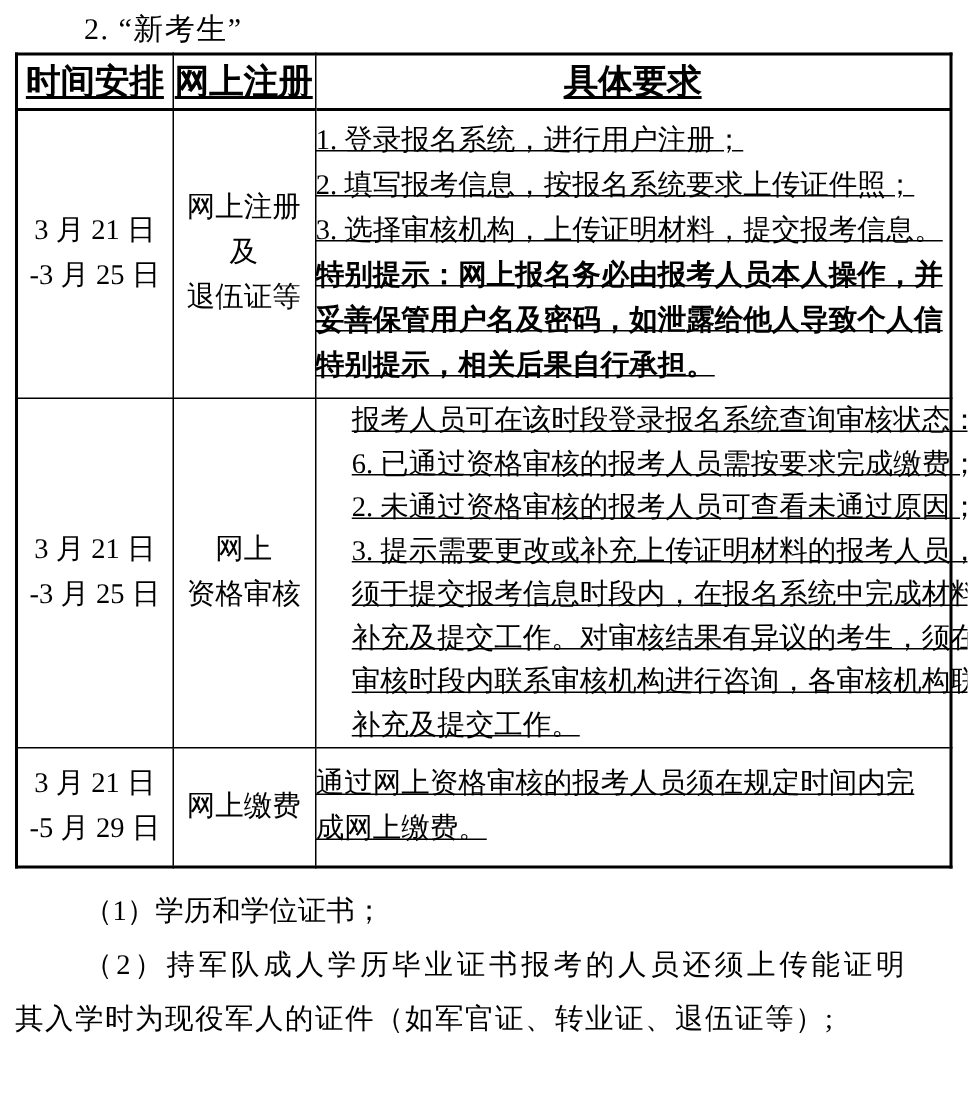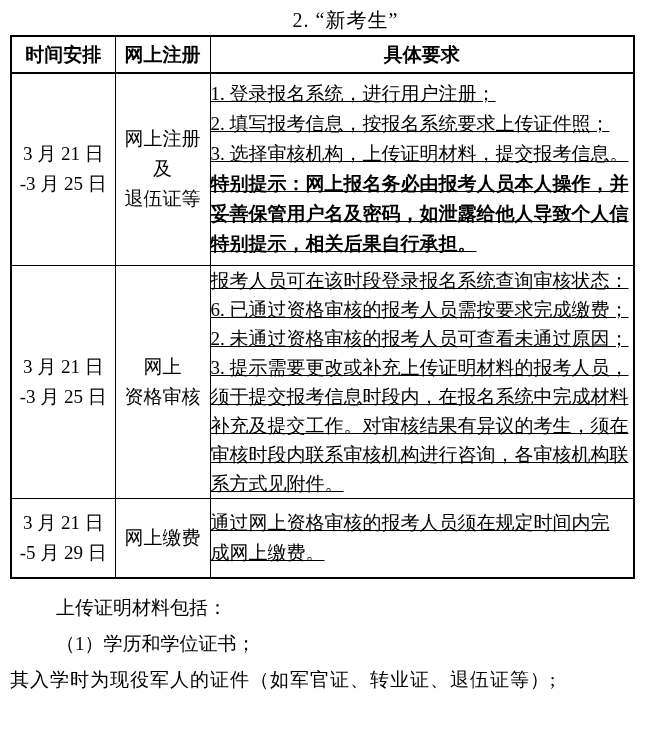--- a/index.html
+++ b/index.html
@@ -17,43 +17,43 @@
   .page {
     padding: 8px 0 0 10px;
     width: 635px;
     box-sizing: border-box;
   }
   .title {
     font-size: 20px;
     line-height: 24px;
     margin: 0 0 3px 46px;
     letter-spacing: 1px;
-    text-align: center;
   }
   table.sched {
     border-collapse: collapse;
     table-layout: fixed;
     width: 623px;
     border: 2px solid #000000;
   }
   table.sched col.c1 { width: 104px; }
   table.sched col.c2 { width: 95px;  }
   table.sched col.c3 { width: 424px; }
   table.sched th, table.sched td {
     border: 1px solid #000000;
     padding: 0;
     box-sizing: border-box;
   }
   table.sched th {
     height: 37px;
-    font-size: 19px;
+    font-size: 23px;
     font-weight: bold;
     text-align: center;
     vertical-align: middle;
     border-bottom-width: 2px;
+    text-decoration: underline;
   }
   .r1 td { height: 192px; }
   .r2 td { height: 232px; }
   .r3 td { height: 80px;  }
   td.c-time, td.c-arr {
     text-align: center;
     vertical-align: middle;
     font-size: 19px;
   }
   td.c-time div, td.c-arr div {
@@ -63,21 +63,21 @@
   td.c-req {
     vertical-align: middle;
     padding: 0 4px 0 7px;
     font-size: 19px;
     text-decoration: underline;
   }
   td.c-req div {
     line-height: 30px;
     white-space: nowrap;
   }
-  .r2 td.c-req div { line-height: 29px; }
+  .r2 td.c-req div { line-height: 29px; margin-left: 24px; }
   .b { font-weight: bold; }
   .notes {
     margin-top: 11px;
   }
   .note {
     font-size: 19px;
     line-height: 36px;
     white-space: nowrap;
   }
   .indent { padding-left: 46px; }
@@ -134,39 +134,39 @@
           <div>资格审核</div>
         </td>
         <td class="c-req">
           <div>报考人员可在该时段登录报名系统查询审核状态：</div>
           <div>6. 已通过资格审核的报考人员需按要求完成缴费；</div>
           <div>2. 未通过资格审核的报考人员可查看未通过原因；</div>
           <div>3. 提示需要更改或补充上传证明材料的报考人员，</div>
           <div>须于提交报考信息时段内，在报名系统中完成材料</div>
           <div>补充及提交工作。对审核结果有异议的考生，须在</div>
           <div>审核时段内联系审核机构进行咨询，各审核机构联</div>
-          <div>系方式见附件。</div>
+          <div>补充及提交工作。</div>
         </td>
       </tr>
 
       <tr class="r3">
         <td class="c-time">
           <div>3 月 21 日</div>
           <div>-5 月 29 日</div>
         </td>
         <td class="c-arr">
           <div>网上缴费</div>
         </td>
         <td class="c-req">
           <div>通过网上资格审核的报考人员须在规定时间内完</div>
           <div>成网上缴费。</div>
         </td>
       </tr>
     </tbody>
   </table>
 
   <div class="notes">
-    <div class="note indent">上传证明材料包括：</div>
     <div class="note indent">（1）学历和学位证书；</div>
+    <div class="note indent ls">（2）持军队成人学历毕业证书报考的人员还须上传能证明</div>
     <div class="note ls2">其入学时为现役军人的证件（如军官证、转业证、退伍证等）;</div>
   </div>
 
 </div>
 
 </body></html>

